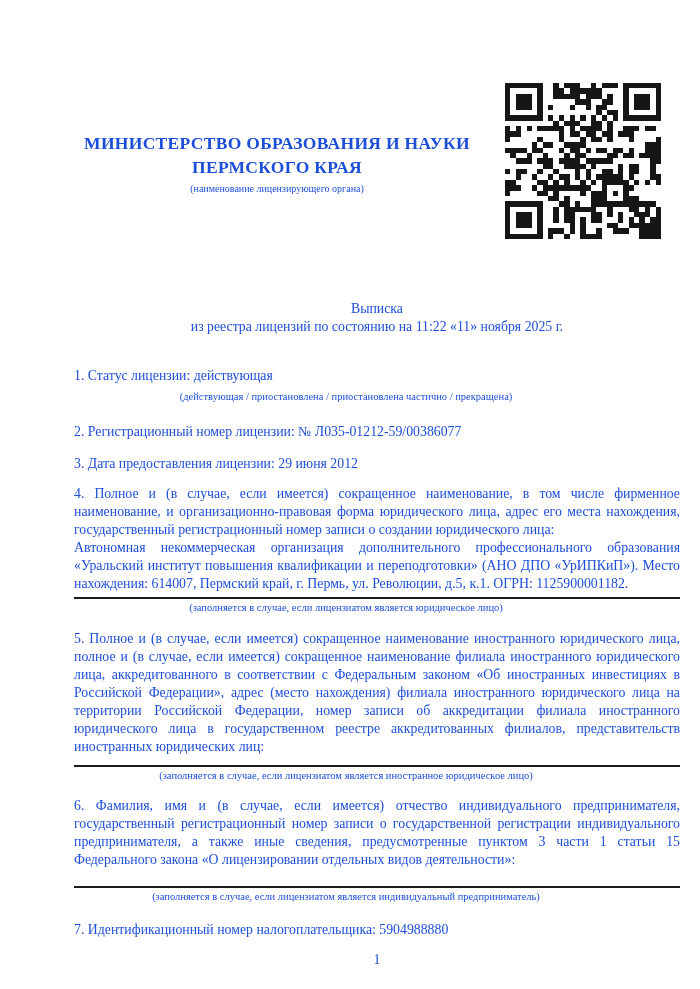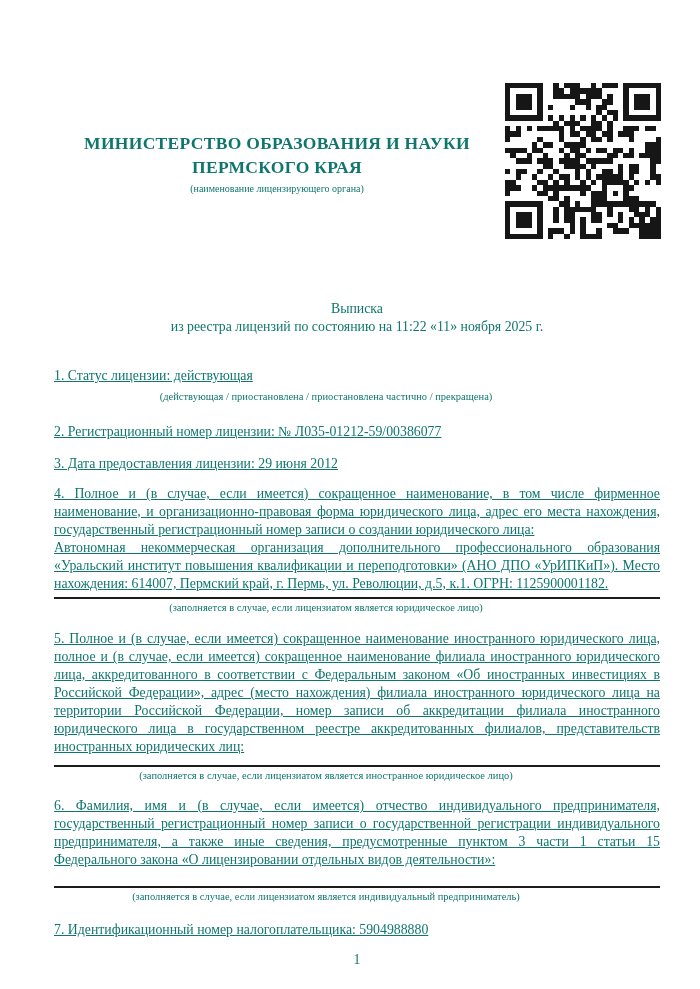--- a/index.html
+++ b/index.html
@@ -1,21 +1,21 @@
 <!DOCTYPE html>
 <html><head>
 <meta charset="utf-8">
 <style>
   html, body { margin: 0; padding: 0; background: #ffffff; }
   .page {
     position: relative;
     width: 700px;
     height: 989px;
     background: #ffffff;
-    color: #0f766e;
+    color: #1d4ed8;
     font-family: "Liberation Serif", "DejaVu Serif", serif;
     font-size: 13.8px;
     overflow: hidden;
   }
   .ministry {
     position: absolute;
     top: 131px;
     left: 62px;
     width: 430px;
     text-align: center;
@@ -35,29 +35,29 @@
     position: absolute;
     top: 83px;
     left: 505px;
     width: 156px;
     height: 156px;
   }
   .qr-wrap svg { display: block; width: 156px; height: 156px; }
   .content {
     position: absolute;
     top: 0;
-    left: 54px;
+    left: 74px;
     width: 606px;
   }
   .doc-title {
     margin-top: 300px;
     text-align: center;
     line-height: 18px;
   }
-  .item { line-height: 18px; text-decoration: underline; }
+  .item { line-height: 18px; }
   .just { text-align: justify; }
   .caption {
     font-size: 10.5px;
     line-height: 13px;
     text-align: center;
     width: 544px;
   }
   .rule {
     border-top: 2px solid #1c1c1c;
     width: 100%;

